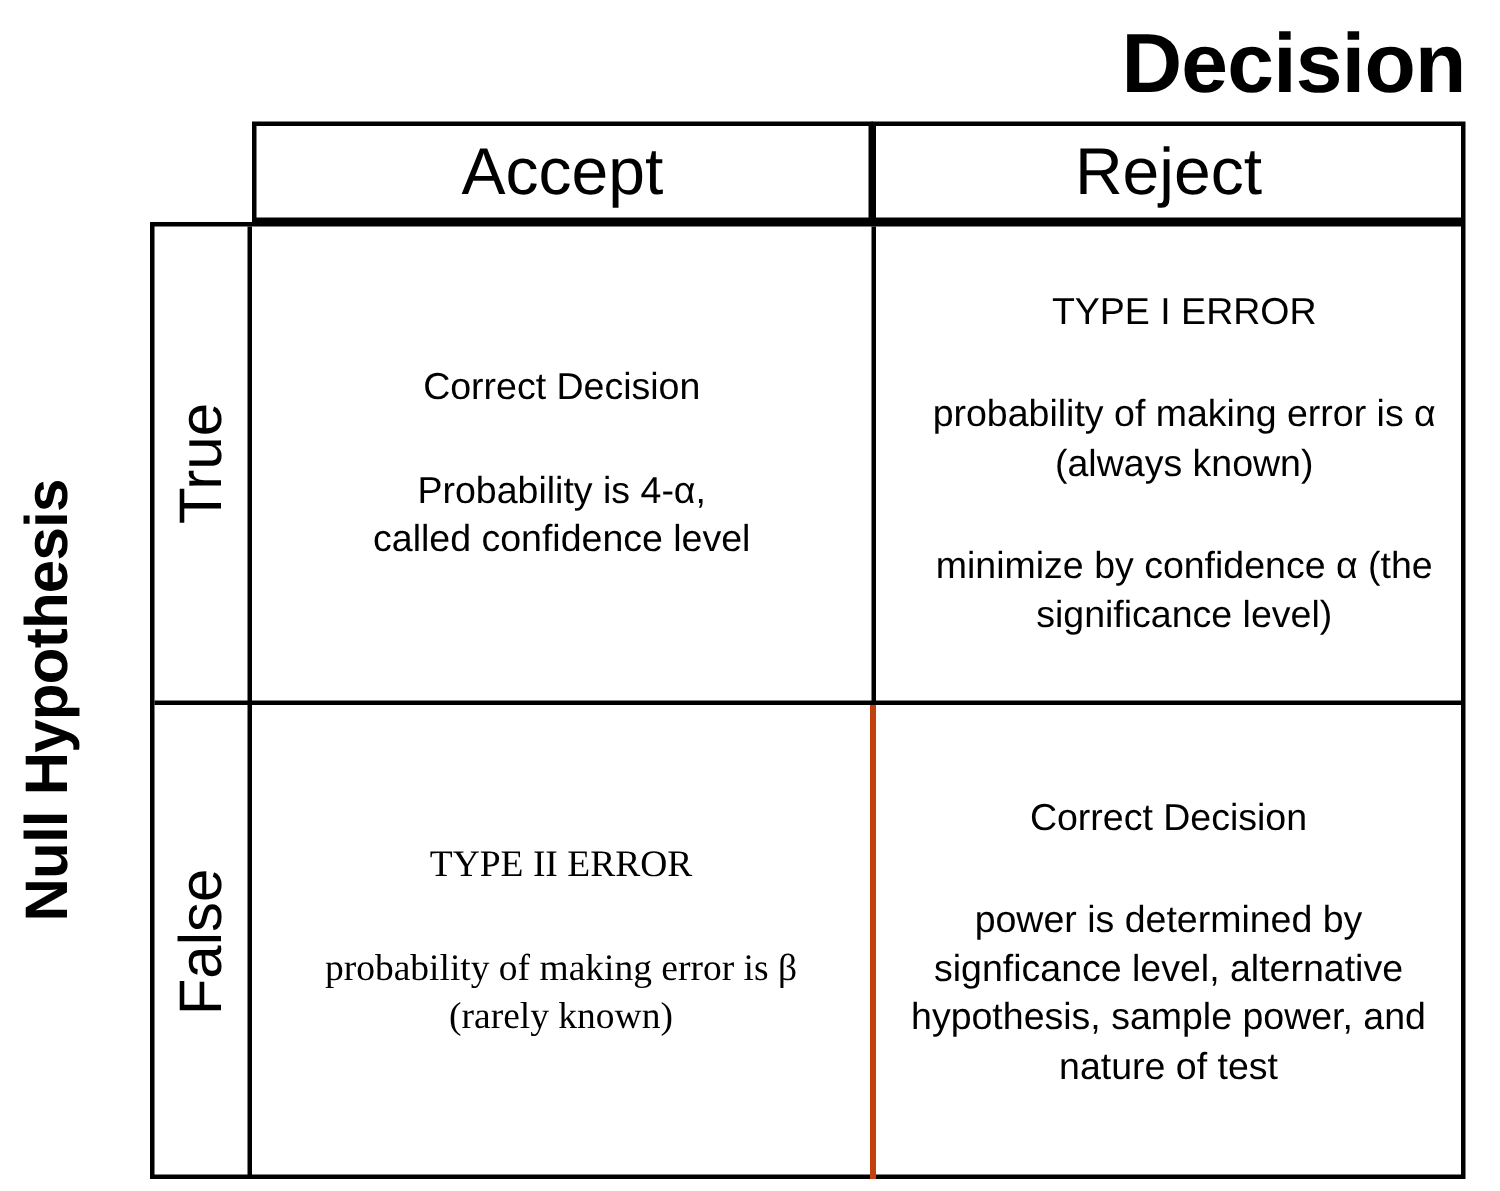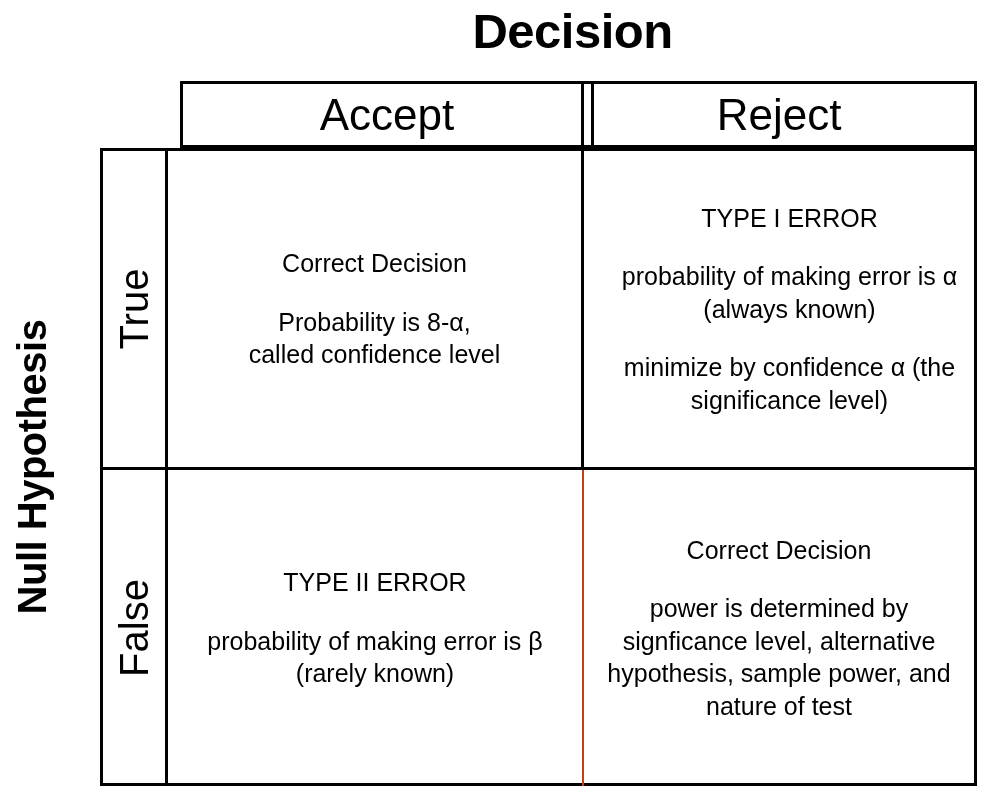--- a/index.html
+++ b/index.html
@@ -19,27 +19,27 @@
     position: relative;
     width: 1000px;
     height: 794px;
     background: #ffffff;
   }
 
   
   .col-axis-title {
     position: absolute;
     left: 168px;
-    top: 0px;
+    top: 11px;
     width: 809px;
     height: 68px;
     line-height: 62px;
-    text-align: center;
+    text-align: right;
     font-weight: bold;
-    font-size: 49px;
+    font-size: 56px;
     letter-spacing: -0.5px;
     white-space: nowrap;
   }
 
   
   .row-axis-title-wrap {
     position: absolute;
     left: 0px;
     top: 148px;
     width: 64px;
@@ -64,21 +64,21 @@
     height: 67px;
     box-sizing: border-box;
     border: 3px solid #000000;
     display: flex;
     align-items: center;
     justify-content: center;
     font-size: 44px;
     line-height: 1;
     white-space: nowrap;
   }
-  #header-accept { left: 180px; width: 414px; }
+  #header-accept { left: 168px; width: 414px; }
   #header-reject { left: 581px; width: 396px; justify-content: center; }
 
   
   .body-grid {
     position: absolute;
     left: 100px;
     top: 148px;
     width: 877px;
     height: 638px;
     box-sizing: border-box;
@@ -120,28 +120,28 @@
     line-height: 1.3;
     padding: 4px 12px;
   }
   .data-cell.c-accept { left: 65px;  width: 416px; }
   .data-cell.c-reject { left: 481px; width: 390px; }
   .data-cell.r-true  { top: 0px;   height: 319px; }
   .data-cell.r-false { top: 319px; height: 316px; }
 
   .data-cell.r-true.c-accept  { border-bottom: 3px solid #000000; border-right: 3px solid #000000; }
   .data-cell.r-true.c-reject  { border-bottom: 3px solid #000000; padding-left: 33px; }
-  .data-cell.r-false.c-accept { border-right: 2px solid #c2410c; }
+  .data-cell.r-false.c-accept { border-right: 4px solid #c2410c; font-family: Liberation Serif, serif; }
 
   .para {
     margin: 0;
     white-space: pre-line;
   }
   .para + .para {
-    margin-top: 26px;
+    margin-top: 36px;
   }
 </style>
 </head>
 <body>
 
 <div id="page">
 
   <div class="col-axis-title">Decision</div>
 
   <div class="row-axis-title-wrap">
@@ -159,21 +159,21 @@
 
     <div class="row-label-cell row-true">
       <span class="row-label-text">True</span>
     </div>
     <div class="row-label-cell row-false">
       <span class="row-label-text">False</span>
     </div>
 
     <div class="data-cell r-true c-accept">
       <p class="para">Correct Decision</p>
-      <p class="para">Probability is 8-α,
+      <p class="para">Probability is 4-α,
 called confidence level</p>
     </div>
 
     <div class="data-cell r-true c-reject">
       <p class="para">TYPE I ERROR</p>
       <p class="para">probability of making error is α
 (always known)</p>
       <p class="para">minimize by confidence α (the
 significance level)</p>
     </div>

